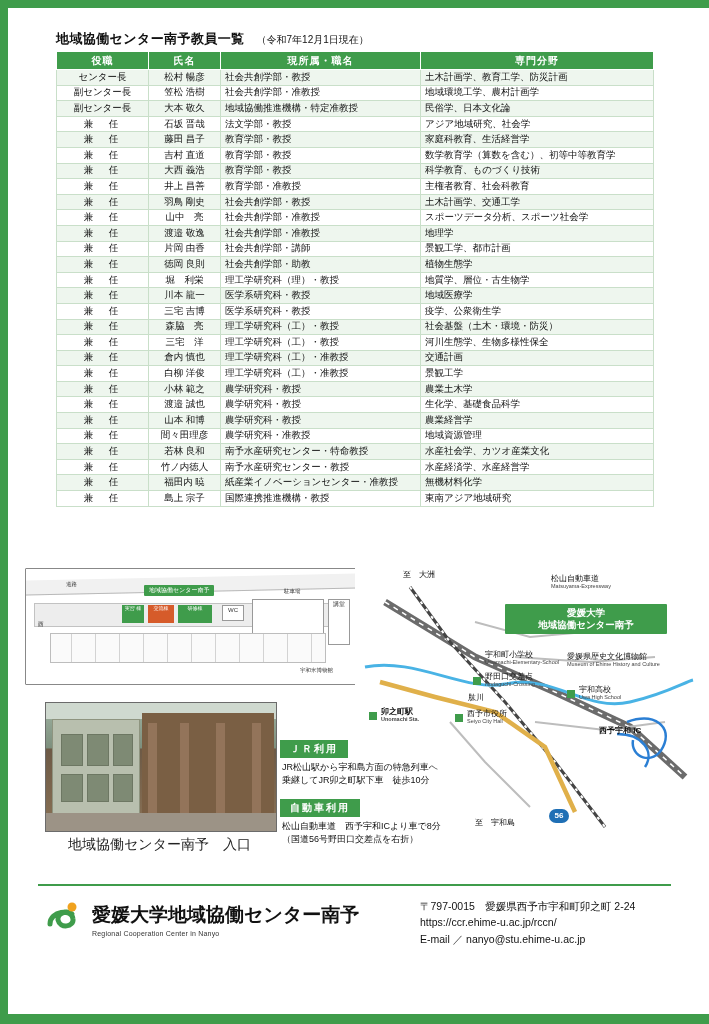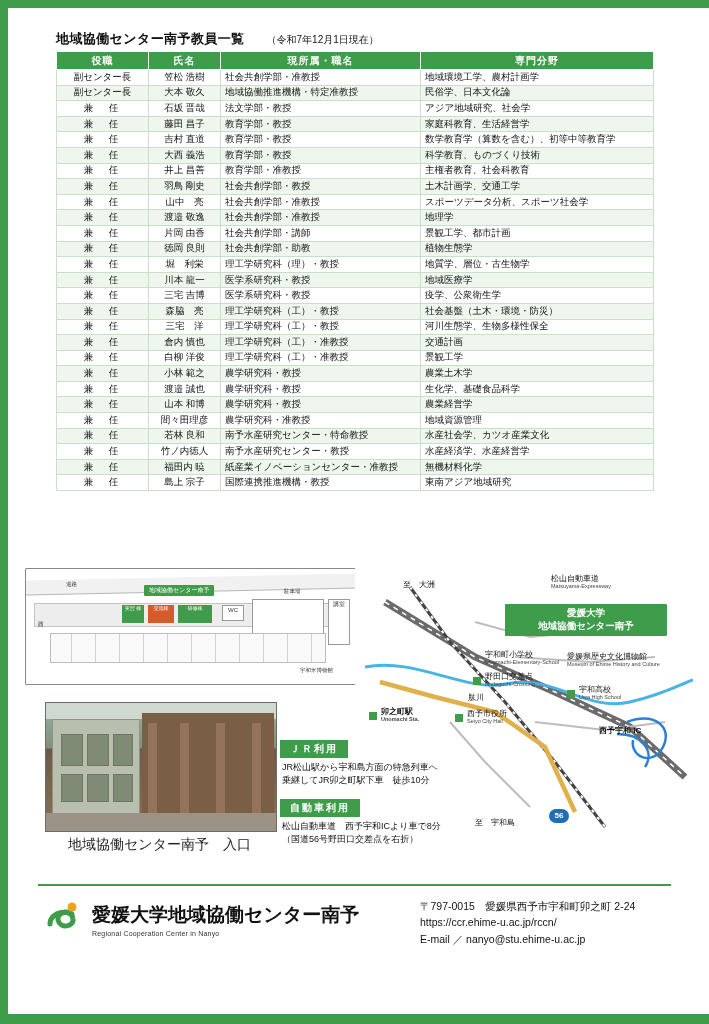--- a/index.html
+++ b/index.html
@@ -38,21 +38,21 @@
     left: 0; bottom: 0;
     width: 709px; height: 10px;
     background: #3f9c4b;
   }
   
   .title-row {
     position: absolute;
     left: 56px; top: 30px;
     display: flex;
     align-items: baseline;
-    gap: 22px;
+    gap: 12px;
   }
   .title-main {
     font-size: 13px;
     font-weight: bold;
     letter-spacing: 0.4px;
   }
   .title-sub {
     font-size: 10px;
   }
   
@@ -267,20 +267,26 @@
       </colgroup>
       <thead>
         <tr>
           <th>役職</th>
           <th>氏名</th>
           <th>現所属・職名</th>
           <th>専門分野</th>
         </tr>
       </thead>
       <tbody id="staff-body">
+          <tr class="odd">
+            <td class="c-role nospace">センター長</td>
+            <td class="c-name">松村 暢彦</td>
+            <td class="c-aff">社会共創学部・教授</td>
+            <td class="c-field">土木計画学、教育工学、防災計画</td>
+          </tr>
           <tr class="even">
             <td class="c-role nospace">副センター長</td>
             <td class="c-name">笠松 浩樹</td>
             <td class="c-aff">社会共創学部・准教授</td>
             <td class="c-field">地域環境工学、農村計画学</td>
           </tr>
           <tr class="odd">
             <td class="c-role nospace">副センター長</td>
             <td class="c-name">大本 敬久</td>
             <td class="c-aff">地域協働推進機構・特定准教授</td>
@@ -507,29 +513,29 @@
 
         <path d="M120 60 L175 75 L230 70 L300 60" stroke="#bdbdbd" stroke-width="2" fill="none"></path>
         <path d="M160 95 L235 100 L300 95" stroke="#bdbdbd" stroke-width="2" fill="none"></path>
         <path d="M180 160 L250 168 L310 160" stroke="#bdbdbd" stroke-width="2" fill="none"></path>
         <path d="M95 160 L130 200 L175 245" stroke="#bdbdbd" stroke-width="2" fill="none"></path>
 
         <path d="M272 160 C300 150, 318 165, 308 185 C298 205, 275 195, 278 178" stroke="#2b7fd4" stroke-width="2.5" fill="none"></path>
         <path d="M262 172 C288 172, 300 190, 290 205" stroke="#2b7fd4" stroke-width="2.5" fill="none"></path>
       </svg>
 
-      <div class="rm-label" style="left:48px; top:18px;">至　大洲</div>
+      <div class="rm-label" style="left:48px; top:8px;">至　大洲</div>
 
       <div class="rm-label" style="left:196px; top:12px;">
         <span>松山自動車道</span>
         <span class="en">Matsuyama-Expressway</span>
       </div>
 
       <div class="rm-greenbox" style="left:150px; top:42px; width:148px;">
-        <span style="white-space:pre-line;font-family:Liberation Mono, monospace;">愛媛大学
+        <span style="white-space:pre-line;">愛媛大学
 地域協働センター南予</span>
       </div>
 
       <div class="rm-label" style="left:130px; top:88px;">
         <span>宇和町小学校</span>
         <span class="en">Uwamachi-Elementary-School</span>
       </div>
 
       <div class="rm-label" style="left:212px; top:90px;">
         <span>愛媛県歴史文化博物館</span>

